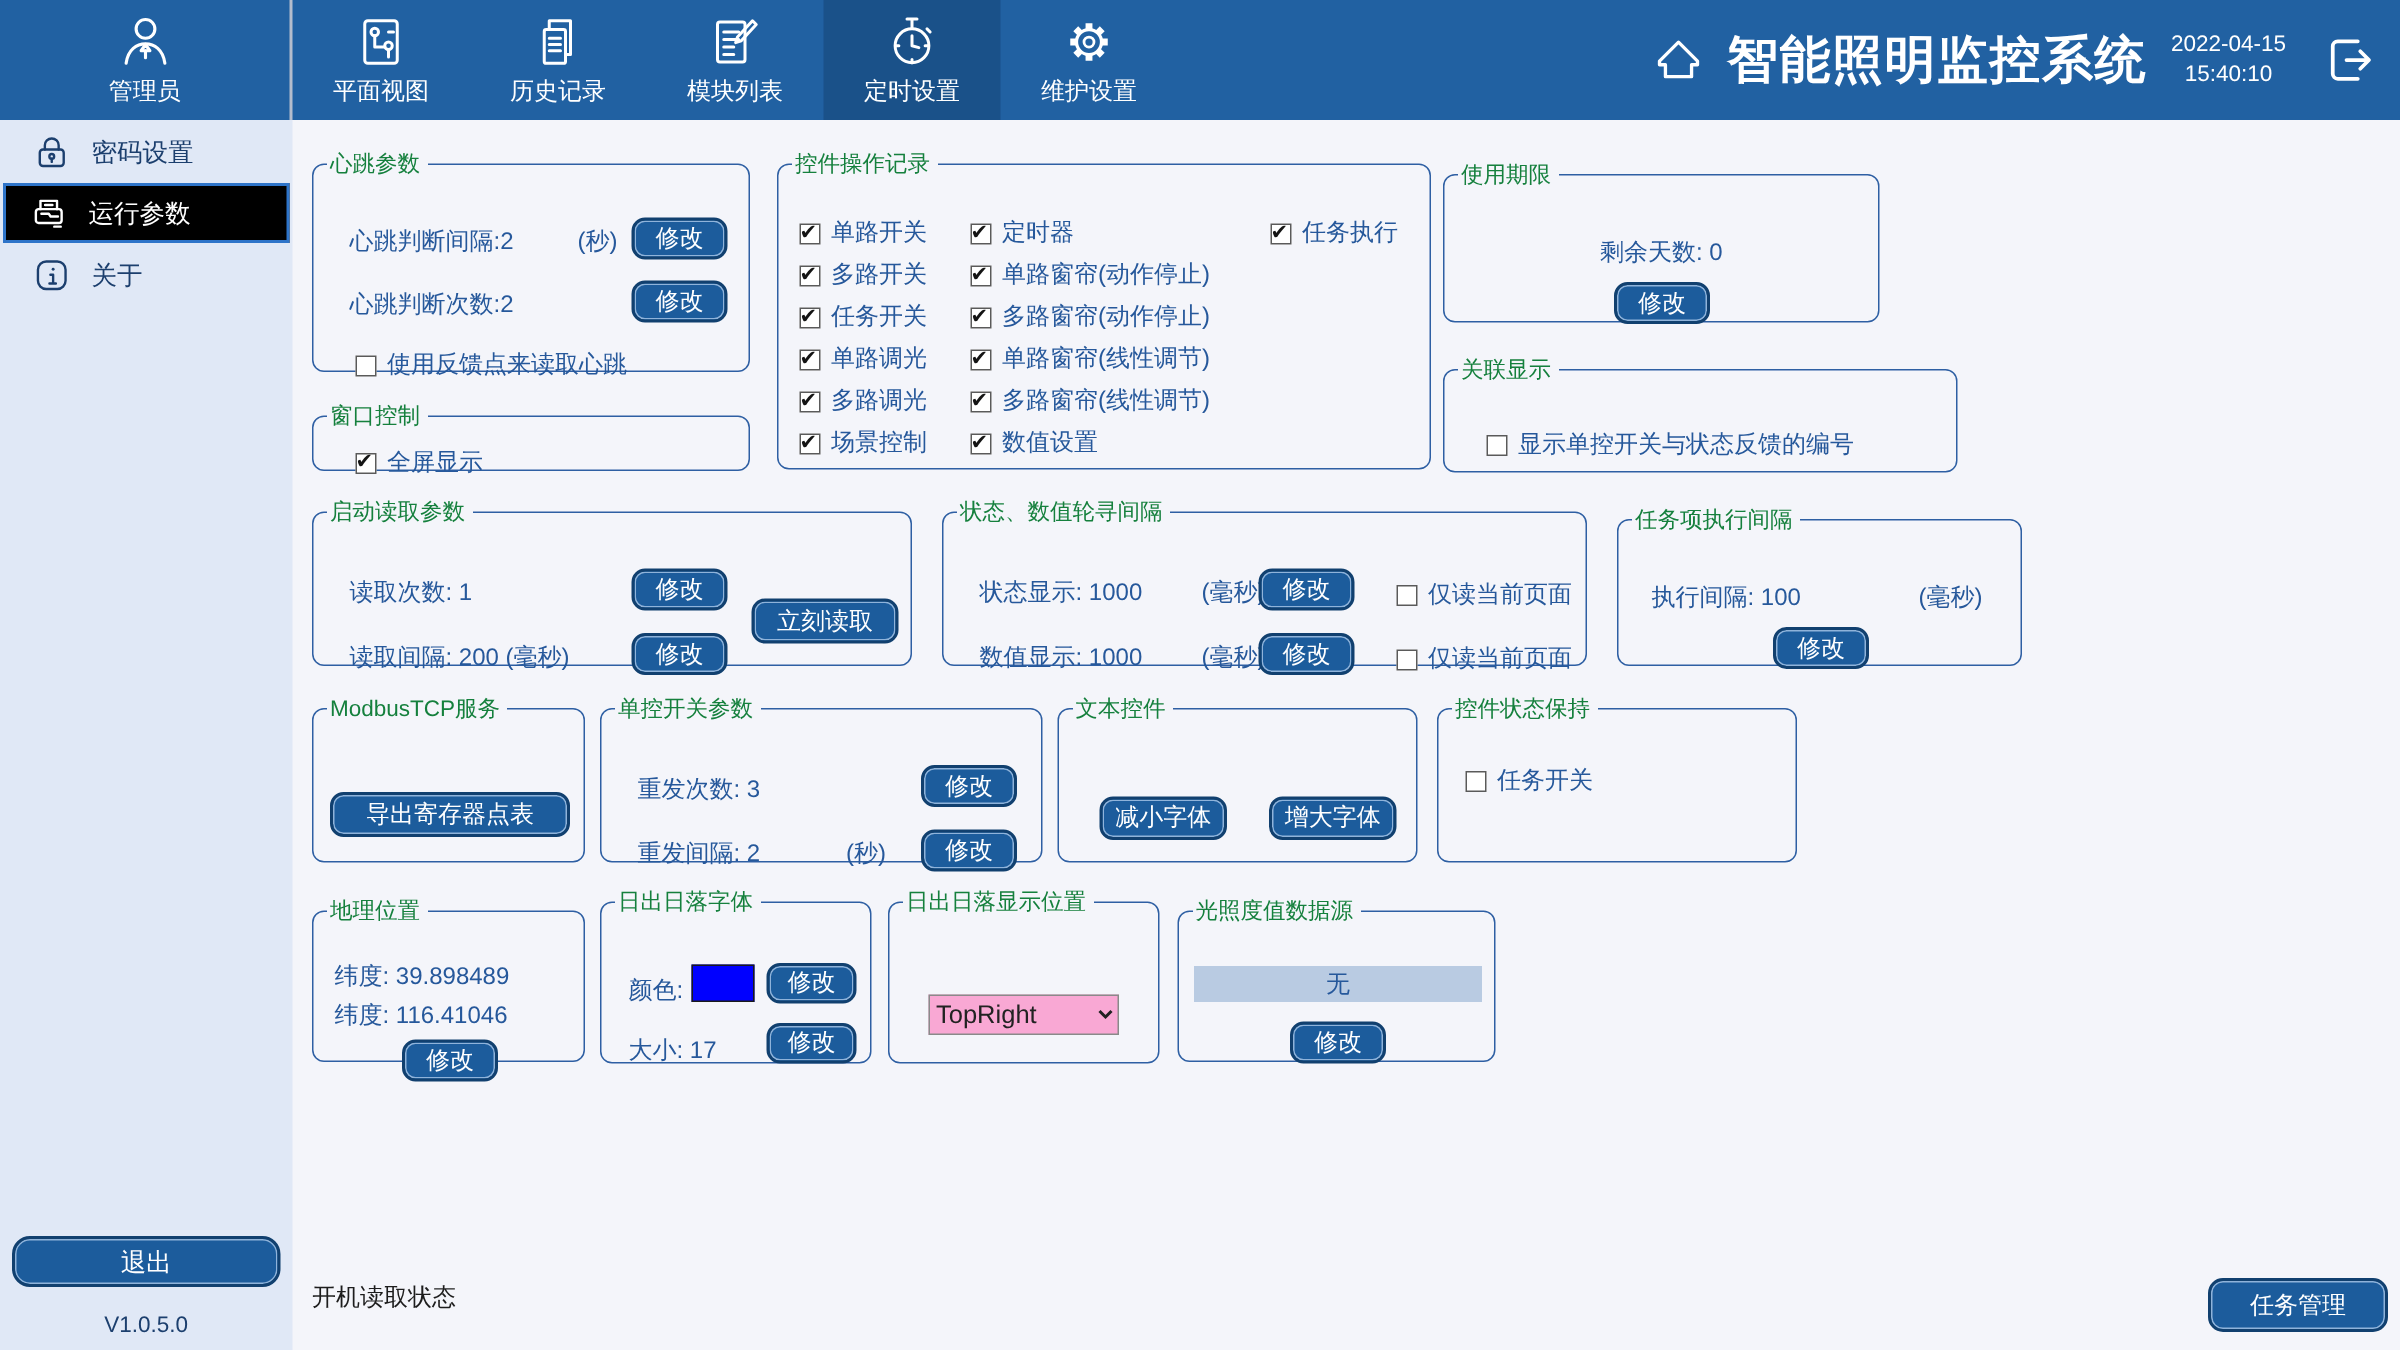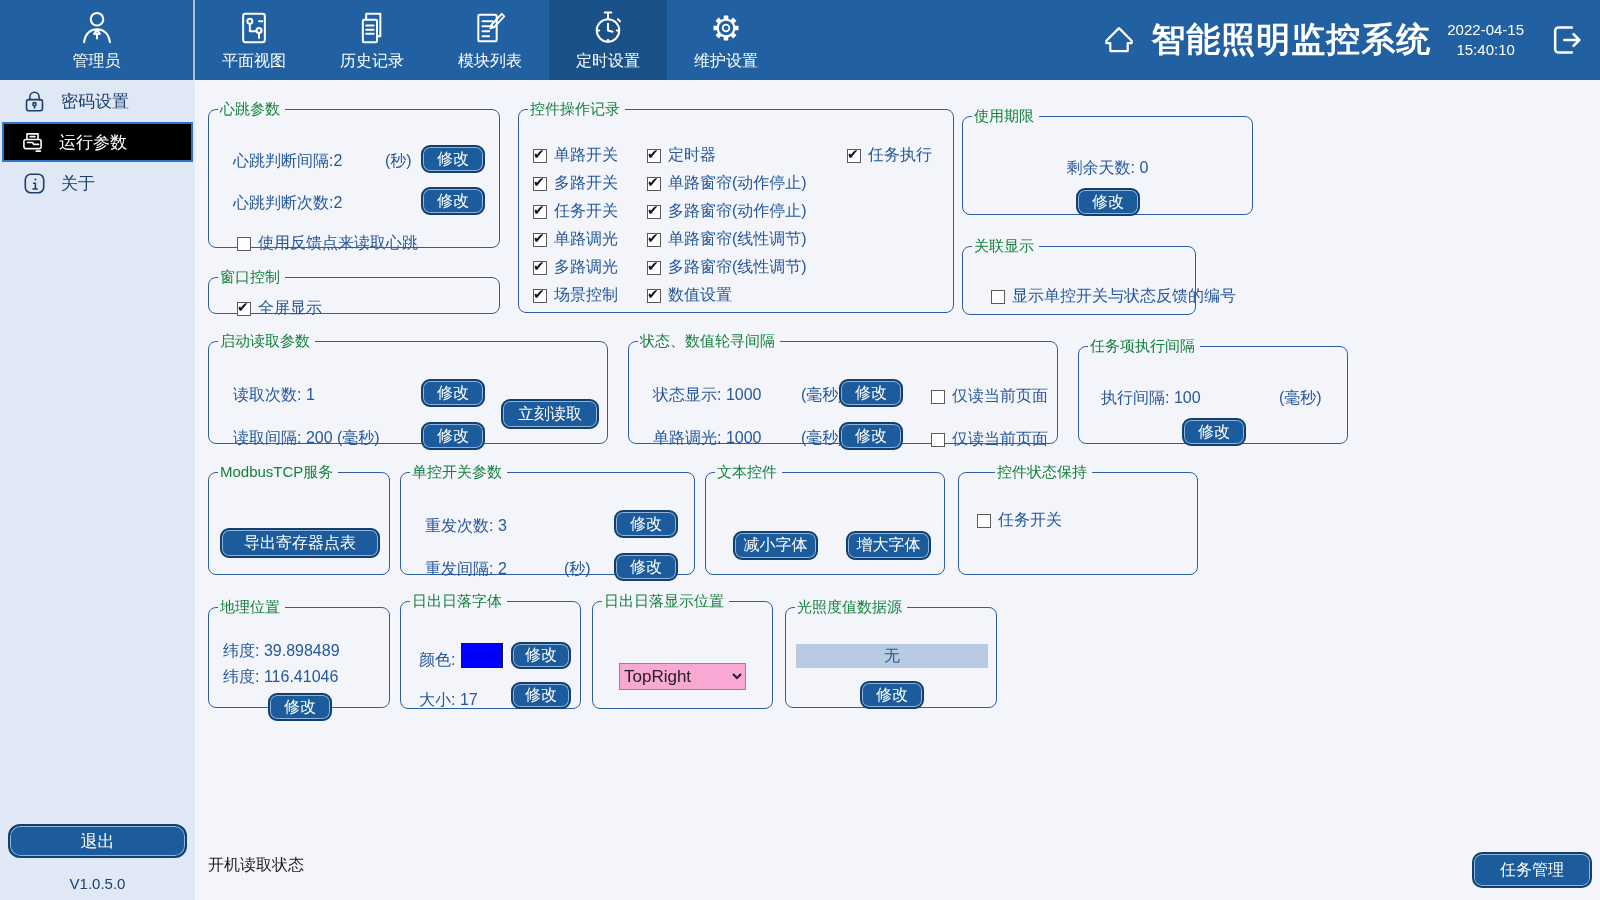--- a/index.html
+++ b/index.html
@@ -272,21 +272,21 @@
         </label>
       </div>
   </fieldset>
 
   <fieldset class="panel" style="left:767px; top:27px; width:291px; height:108px;">
     <legend>使用期限</legend>
     <span class="txt center" style="top:32px;">剩余天数: 0</span>
     <button type="button" class="btn" style="left:113px; top:62px; width:64px; height:28px;">修改</button>
   </fieldset>
 
-  <fieldset class="panel" style="left:767px; top:157px; width:234px; height:78px;">
+  <fieldset class="panel" style="left:767px; top:157px; width:343px; height:78px;">
     <legend>关联显示</legend>
     <label class="cbrow" style="left:28px; top:30px;">
       <span class="cb"></span>
       <span>显示单控开关与状态反馈的编号</span>
     </label>
   </fieldset>
 
   <fieldset class="panel" style="left:13px; top:252px; width:400px; height:112px;">
     <legend>启动读取参数</legend>
     <span class="txt" style="left:24px; top:34px;">读取次数: 1</span>
@@ -299,21 +299,21 @@
 
   <fieldset class="panel" style="left:433px; top:252px; width:430px; height:112px;">
     <legend>状态、数值轮寻间隔</legend>
     <span class="txt" style="left:24px; top:34px;">状态显示: 1000</span>
     <span class="txt" style="left:172px; top:34px;">(毫秒)</span>
     <button type="button" class="btn" style="left:210px; top:28px; width:64px; height:28px;">修改</button>
     <label class="cbrow" style="left:302px; top:35px;">
       <span class="cb"></span>
       <span>仅读当前页面</span>
     </label>
-    <span class="txt" style="left:24px; top:77px;">单路调光: 1000</span>
+    <span class="txt" style="left:24px; top:77px;">数值显示: 1000</span>
     <span class="txt" style="left:172px; top:77px;">(毫秒)</span>
     <button type="button" class="btn" style="left:210px; top:71px; width:64px; height:28px;">修改</button>
     <label class="cbrow" style="left:302px; top:78px;">
       <span class="cb"></span>
       <span>仅读当前页面</span>
     </label>
   </fieldset>
 
   <fieldset class="panel" style="left:883px; top:257px; width:270px; height:107px;">
     <legend>任务项执行间隔</legend>
@@ -335,21 +335,21 @@
     <span class="txt" style="left:163px; top:77px;">(秒)</span>
     <button type="button" class="btn" style="left:213px; top:71px; width:64px; height:28px;">修改</button>
   </fieldset>
 
   <fieldset class="panel" style="left:510px; top:383px; width:240px; height:112px;">
     <legend>文本控件</legend>
     <button type="button" class="btn" style="left:27px; top:49px; width:85px; height:29px;">减小字体</button>
     <button type="button" class="btn" style="left:140px; top:49px; width:85px; height:29px;">增大字体</button>
   </fieldset>
 
-  <fieldset class="panel" style="left:763px; top:383px; width:240px; height:112px;padding-left:27px;">
+  <fieldset class="panel" style="left:763px; top:383px; width:240px; height:112px;">
     <legend>控件状态保持</legend>
     <label class="cbrow" style="left:18px; top:28px;">
       <span class="cb"></span>
       <span>任务开关</span>
     </label>
   </fieldset>
 
   <fieldset class="panel" style="left:13px; top:518px; width:182px; height:110px;">
     <legend>地理位置</legend>
     <span class="txt" style="left:14px; top:24px;">纬度: 39.898489</span>

